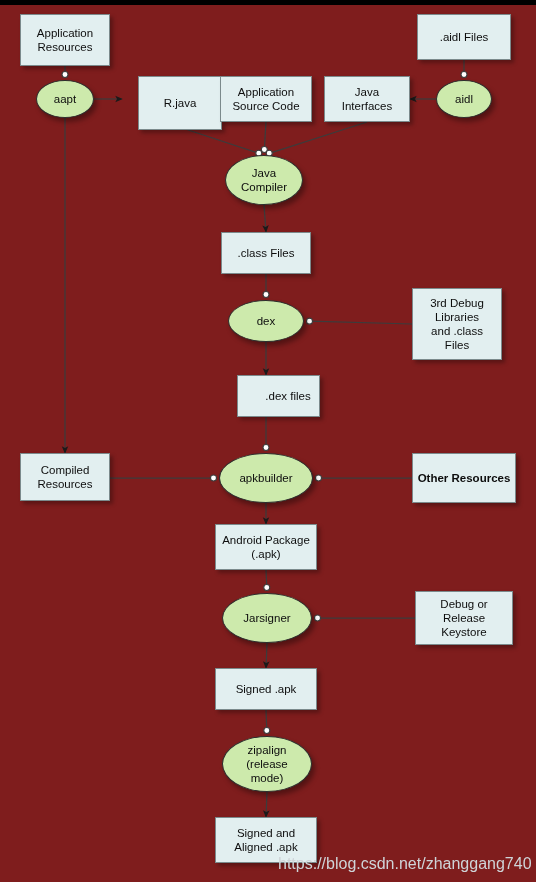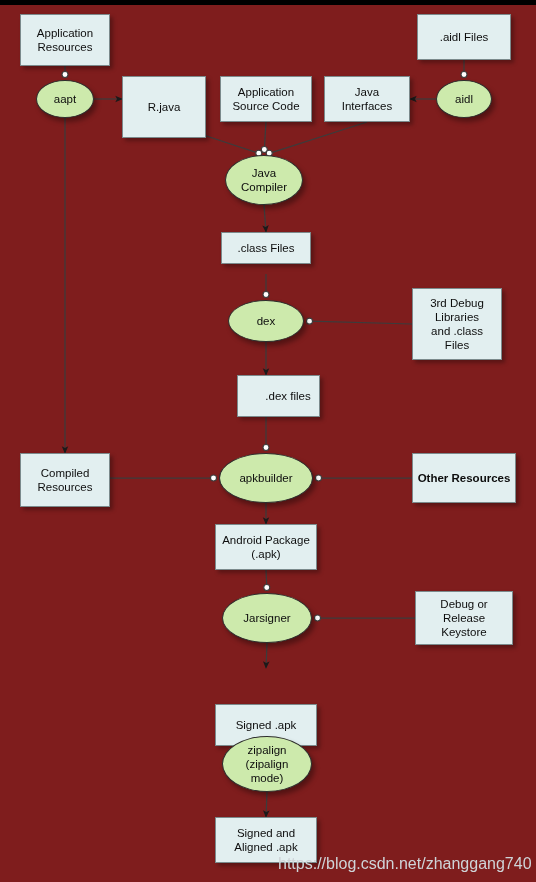--- a/index.html
+++ b/index.html
@@ -128,21 +128,21 @@
         <div>
           <span>Application</span>
           <span>Resources</span>
         </div>
       </div>
       <div class="node ellipse" style="left: 36px; top: 80px; width: 58px; height: 38px;">
         <div>
           <span>aapt</span>
         </div>
       </div>
-      <div class="node box" style="left: 122px; top: 76px; width: 84px; height: 62px;">
+      <div class="node box" style="left: 138px; top: 76px; width: 84px; height: 54px;">
         <div>
           <span>R.java</span>
         </div>
       </div>
       <div class="node box" style="left: 220px; top: 76px; width: 92px; height: 46px;">
         <div>
           <span>Application</span>
           <span>Source Code</span>
         </div>
       </div>
@@ -161,21 +161,21 @@
         <div>
           <span>aidl</span>
         </div>
       </div>
       <div class="node ellipse" style="left: 225px; top: 155px; width: 78px; height: 50px;">
         <div>
           <span>Java</span>
           <span>Compiler</span>
         </div>
       </div>
-      <div class="node box" style="left: 221px; top: 232px; width: 90px; height: 32px;">
+      <div class="node box" style="left: 221px; top: 232px; width: 90px; height: 42px;">
         <div>
           <span>.class Files</span>
         </div>
       </div>
       <div class="node ellipse" style="left: 228px; top: 300px; width: 76px; height: 42px;">
         <div>
           <span>dex</span>
         </div>
       </div>
       <div class="node box" style="left: 412px; top: 288px; width: 90px; height: 72px;">
@@ -184,21 +184,21 @@
           <span>Libraries</span>
           <span>and .class</span>
           <span>Files</span>
         </div>
       </div>
       <div class="node box" style="left: 237px; top: 375px; width: 83px; height: 42px; padding-left: 19px;">
         <div>
           <span>.dex files</span>
         </div>
       </div>
-      <div class="node box" style="left: 20px; top: 453px; width: 90px; height: 54px;">
+      <div class="node box" style="left: 20px; top: 453px; width: 90px; height: 48px;">
         <div>
           <span>Compiled</span>
           <span>Resources</span>
         </div>
       </div>
       <div class="node ellipse" style="left: 219px; top: 453px; width: 94px; height: 50px;">
         <div>
           <span>apkbuilder</span>
         </div>
       </div>
@@ -218,29 +218,29 @@
           <span>Jarsigner</span>
         </div>
       </div>
       <div class="node box" style="left: 415px; top: 591px; width: 98px; height: 54px;">
         <div>
           <span>Debug or</span>
           <span>Release</span>
           <span>Keystore</span>
         </div>
       </div>
-      <div class="node box" style="left: 215px; top: 704px; width: 102px; height: 42px;">
+      <div class="node box" style="left: 215px; top: 668px; width: 102px; height: 42px;">
         <div>
           <span>Signed .apk</span>
         </div>
       </div>
       <div class="node ellipse" style="left: 222px; top: 736px; width: 90px; height: 56px;">
         <div>
           <span>zipalign</span>
-          <span>(zipalign</span>
+          <span>(release</span>
           <span>mode)</span>
         </div>
       </div>
       <div class="node box" style="left: 215px; top: 817px; width: 102px; height: 46px;">
         <div>
           <span>Signed and</span>
           <span>Aligned .apk</span>
         </div>
       </div>
     </div>

